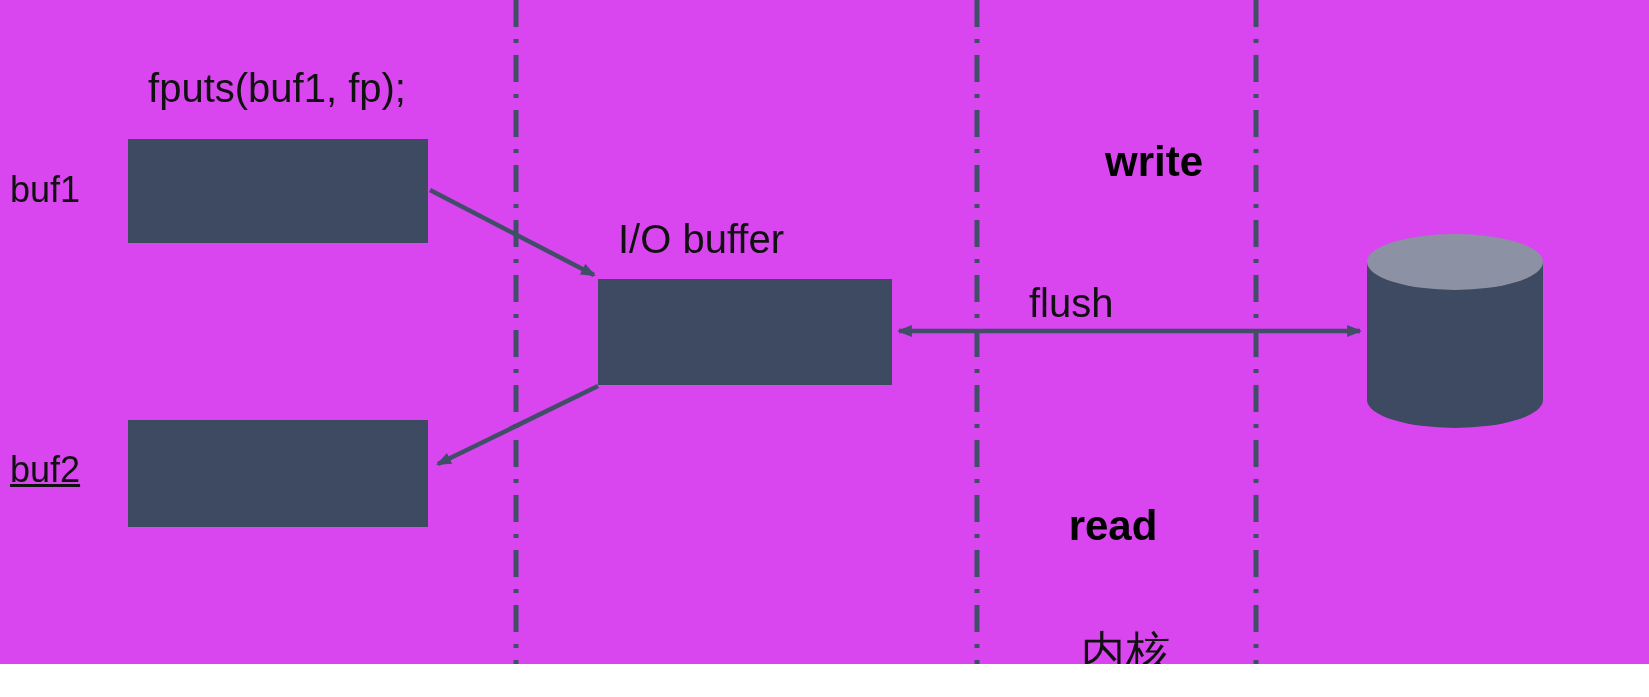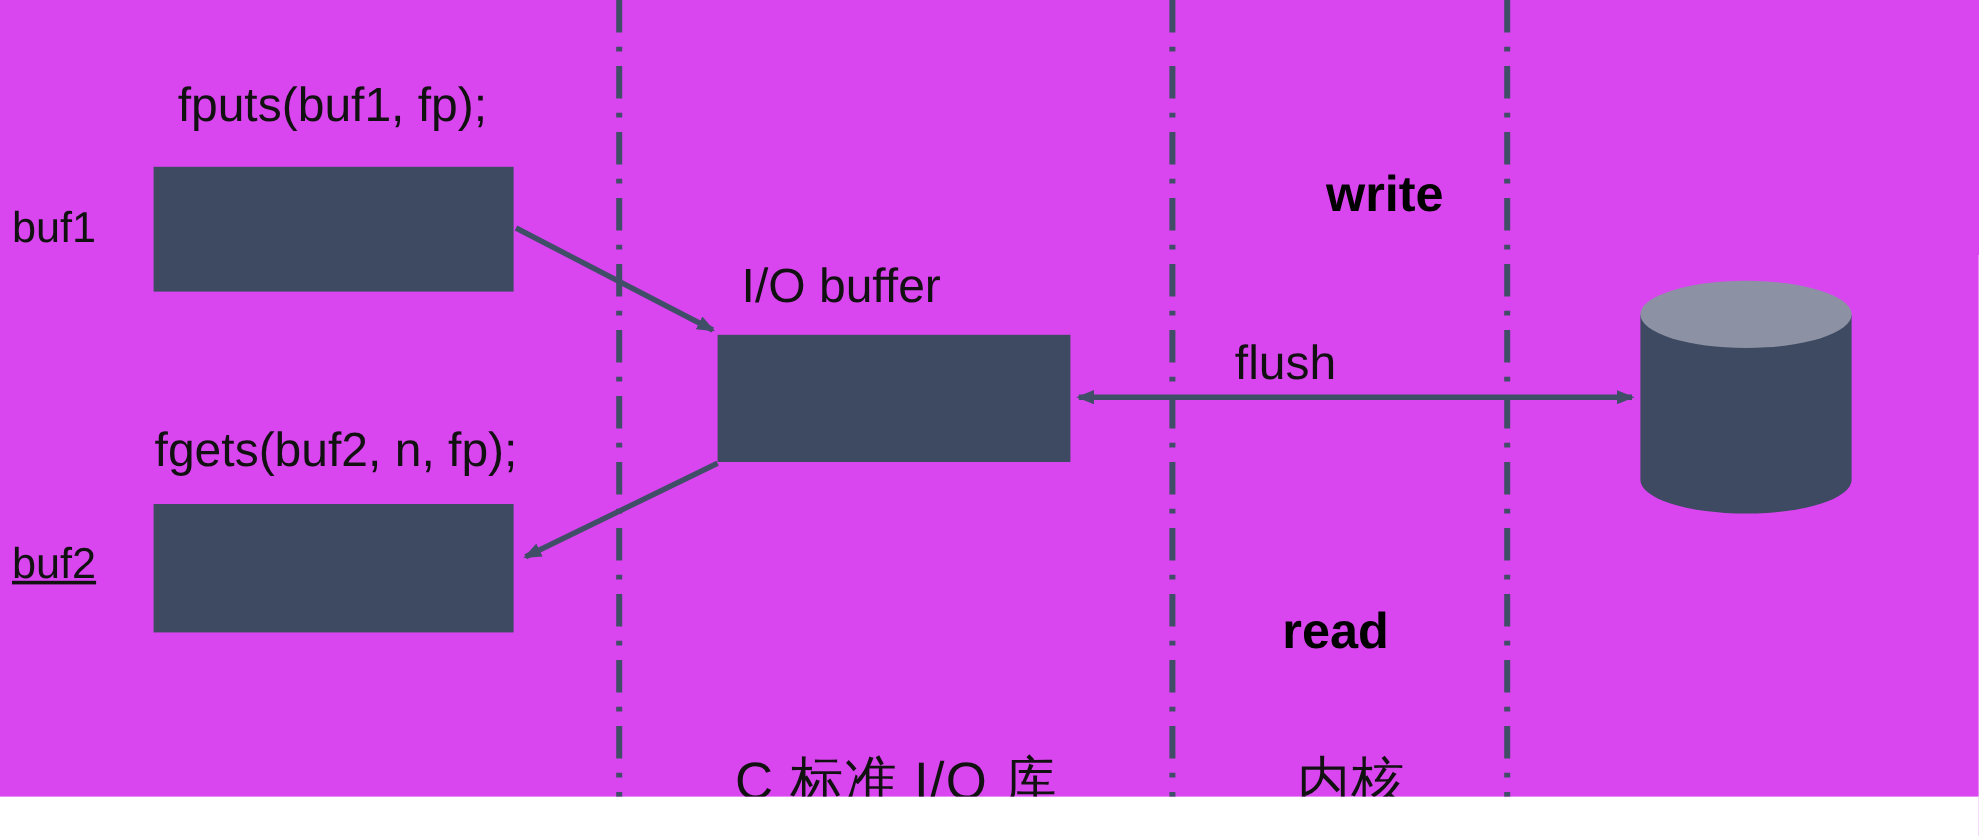--- a/index.html
+++ b/index.html
@@ -50,32 +50,30 @@
     <line x1="899" y1="331" x2="1360" y2="331" stroke-width="4.5" marker-start="url(#arrowhead)" marker-end="url(#arrowhead)" stroke="#414e68"></line>
 
     <path d="M 1367 262 L 1367 400 A 88 28 0 0 0 1543 400 L 1543 262 Z" fill="#3d4a62"></path>
     <ellipse cx="1455" cy="262" rx="88" ry="28" fill="#8c92a3"></ellipse>
   </svg>
 
   <div class="label code centered" style="left:277px; top:68px;">fputs(buf1, fp);</div>
 
   <div class="label name" style="left:10px; top:172px;">buf1</div>
 
-  <div class="label code centered" style="left:280px; top:355px;">fgets(buf2, n, fp);</div>
 
   <div class="label name" style="left:10px; top:452px;text-decoration:underline;">buf2</div>
 
   <div class="label anno centered" style="left:701px; top:219px;">I/O buffer</div>
 
   <div class="label syscall centered" style="left:1114px; top:141px;margin-left:40px;">write</div>
 
   <div class="label anno" style="left:986px; top:283px;margin-left:43px;">flush</div>
 
   <div class="label syscall centered" style="left:1113px; top:505px;">read</div>
 
 
-  <div class="label lane-label centered" style="left:747px; top:630px;">C 标准 I/O 库</div>
 
   <div class="label lane-label centered" style="left:1126px; top:630px;">内核</div>
 
   <div class="label lane-label centered" style="left:1460px; top:630px;margin-top:37px;">磁盘</div>
 
 </div>
 
 </body></html>

